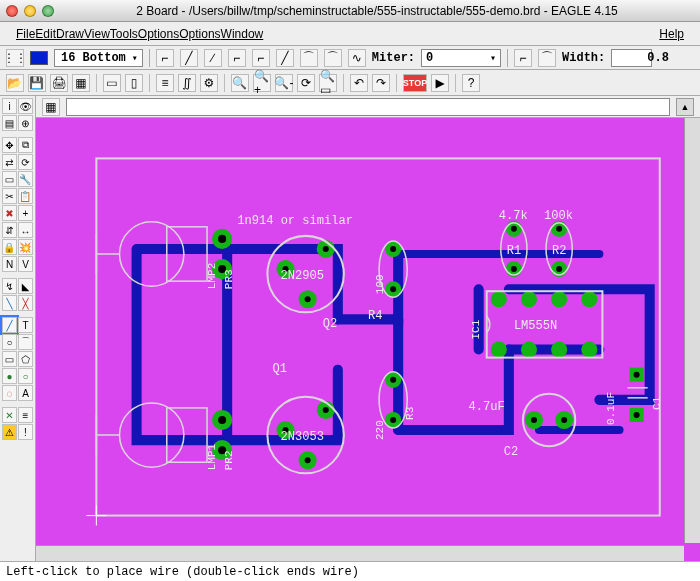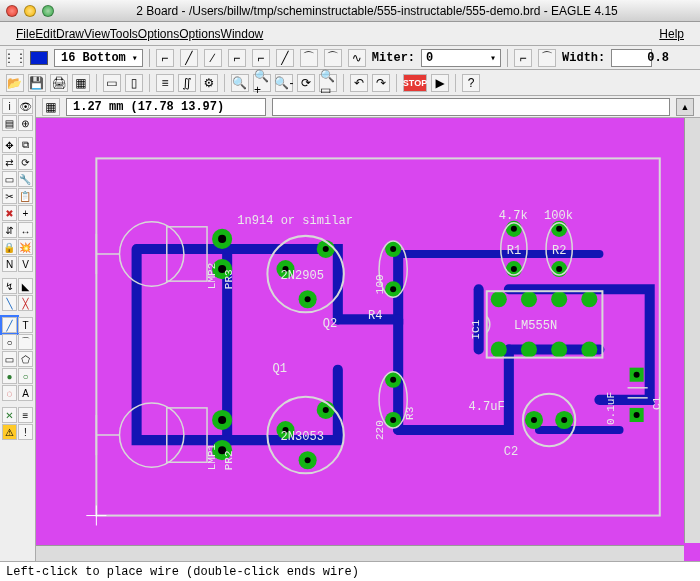--- a/index.html
+++ b/index.html
@@ -316,21 +316,20 @@
       </div>
     <div class="tool-pair">
         <div class="tool yellow">⚠</div>
         <div class="tool">!</div>
       </div>
   </div>
 
   <div class="work-col">
     <div class="coord-bar">
       <div class="mini-btn">▦</div>
-      <div class="coord-box">1.27 mm (17.78 13.97)</div>
       <div class="cmd-input"></div>
       <div style="display:flex;flex-direction:column">
         <div class="scroll-up">▲</div>
       </div>
     </div>
     <div class="canvas-wrap">
       <svg class="pcb-svg" viewBox="0 0 660 440">
 
         <rect x="60" y="40" width="560" height="355" class="silk"></rect>
 

